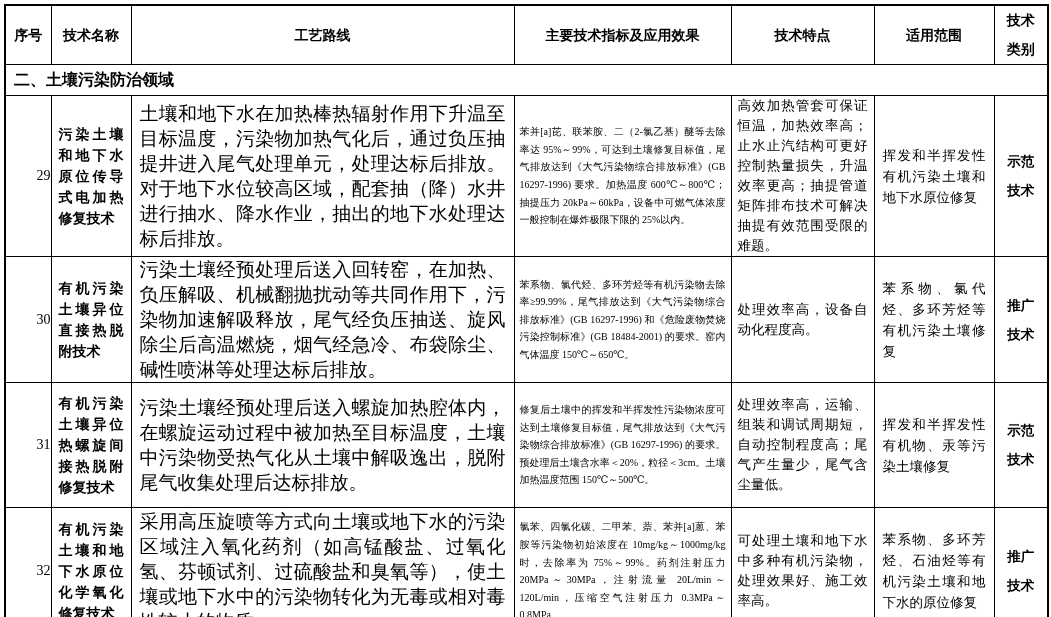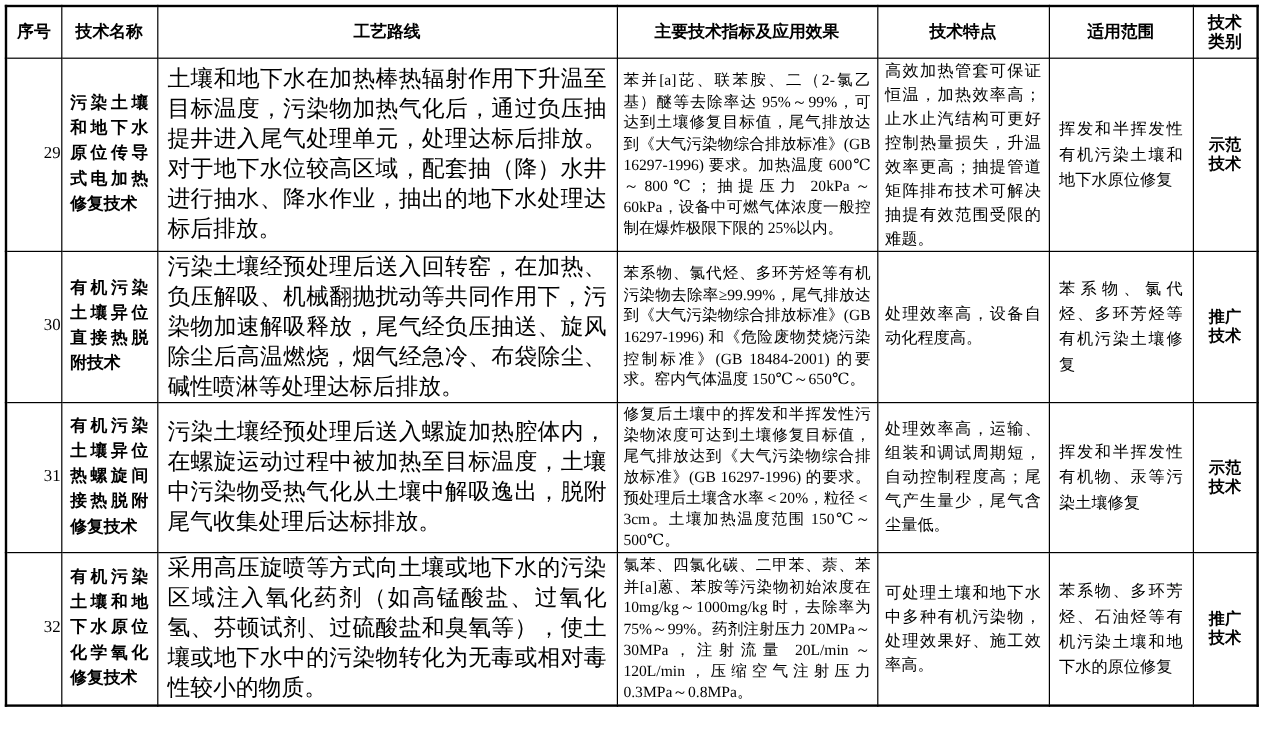--- a/index.html
+++ b/index.html
@@ -55,21 +55,21 @@
     font-weight: bold;
   }
   .c-process {
     font-size: 19px;
     line-height: 25px;
     padding: 0 8px;
     text-align: justify;
     text-justify: inter-character;
   }
   .c-ind {
-    font-size: 13px;
+    font-size: 10px;
     line-height: 17.6px;
     padding: 0 5px;
     text-align: justify;
     text-justify: inter-character;
   }
   .c-feat {
     font-size: 13.5px;
     line-height: 20px;
     padding: 0 6px;
     text-align: justify;
@@ -83,21 +83,21 @@
     text-justify: inter-character;
   }
   .c-cat {
     text-align: center;
     font-size: 13.5px;
     font-weight: bold;
   }
   .narrow {
     display: inline-block;
     width: 2em;
-    line-height: 16px;
+    line-height: 29px;
     text-align: right;
     white-space: normal;
   }
   tr.r-29 { height: 157px; }
   tr.r-30 { height: 125px; }
   tr.r-31 { height: 125px; }
   tr.r-32 { height: 128px; }
 </style>
 </head>
 <body>
@@ -117,20 +117,23 @@
       <th>序号</th>
       <th>技术名称</th>
       <th>工艺路线</th>
       <th>主要技术指标及应用效果</th>
       <th>技术特点</th>
       <th>适用范围</th>
       <th><span class="narrow">技术类别</span></th>
     </tr>
   </thead>
   <tbody>
+    <tr>
+      <td class="section-cell" colspan="7">二、土壤污染防治领域</td>
+    </tr>
 
     <tr class="r-29">
       <td class="c-no">29</td>
       <td class="c-name">污染土壤和地下水原位传导式电加热修复技术</td>
       <td class="c-process">土壤和地下水在加热棒热辐射作用下升温至目标温度，污染物加热气化后，通过负压抽提井进入尾气处理单元，处理达标后排放。对于地下水位较高区域，配套抽（降）水井进行抽水、降水作业，抽出的地下水处理达标后排放。</td>
       <td class="c-ind">苯并[a]芘、联苯胺、二（2-氯乙基）醚等去除率达 95%～99%，可达到土壤修复目标值，尾气排放达到《大气污染物综合排放标准》(GB 16297-1996) 要求。加热温度 600℃～800℃；抽提压力 20kPa～60kPa，设备中可燃气体浓度一般控制在爆炸极限下限的 25%以内。</td>
       <td class="c-feat">高效加热管套可保证恒温，加热效率高；止水止汽结构可更好控制热量损失，升温效率更高；抽提管道矩阵排布技术可解决抽提有效范围受限的难题。</td>
       <td class="c-scope">挥发和半挥发性有机污染土壤和地下水原位修复</td>
       <td class="c-cat"><span class="narrow">示范技术</span></td>
     </tr>

